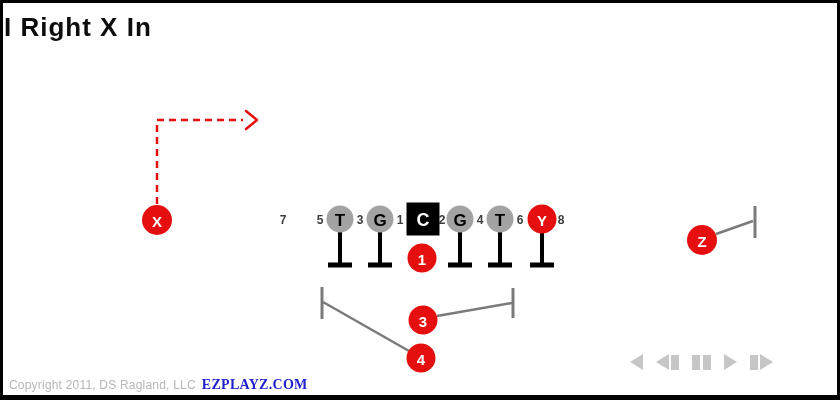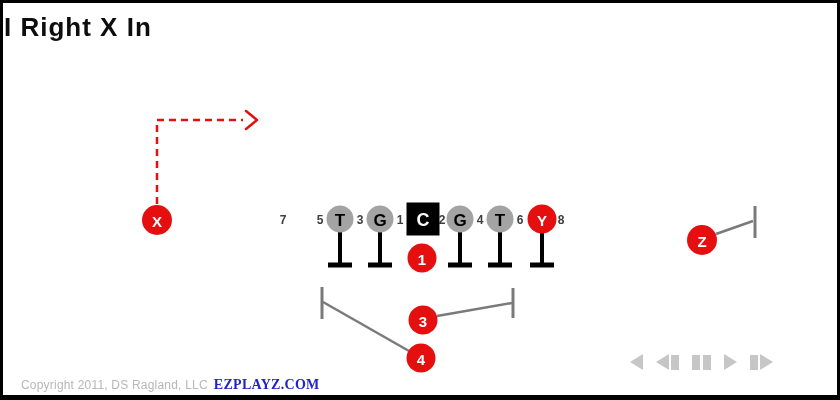--- a/index.html
+++ b/index.html
@@ -10,21 +10,21 @@
     font-family:"Liberation Sans",sans-serif;
   }
   .title{
     position:absolute;top:8px;left:0;width:100%;margin:4px;
     text-align:left;font-size:26px;font-weight:bold;letter-spacing:1px;
     color:#0d0d0d;
   }
   .field{position:absolute;left:0;top:0;}
   .field text{font-family:"Liberation Sans",sans-serif;}
   .footer{
-    position:absolute;left:21px;bottom:7px;white-space:nowrap;
+    position:absolute;left:9px;bottom:7px;white-space:nowrap;
   }
   .copy{color:#b7b7b7;font-size:12px;letter-spacing:0.2px;}
   .site{
     color:#2121cd;font-size:14px;font-weight:bold;
     font-family:"Liberation Serif",serif;letter-spacing:0.3px;
     text-decoration:none;margin-left:6px;cursor:pointer;
   }
   .nav{
     position:absolute;right:67px;bottom:30px;
     display:flex;align-items:center;gap:13px;

